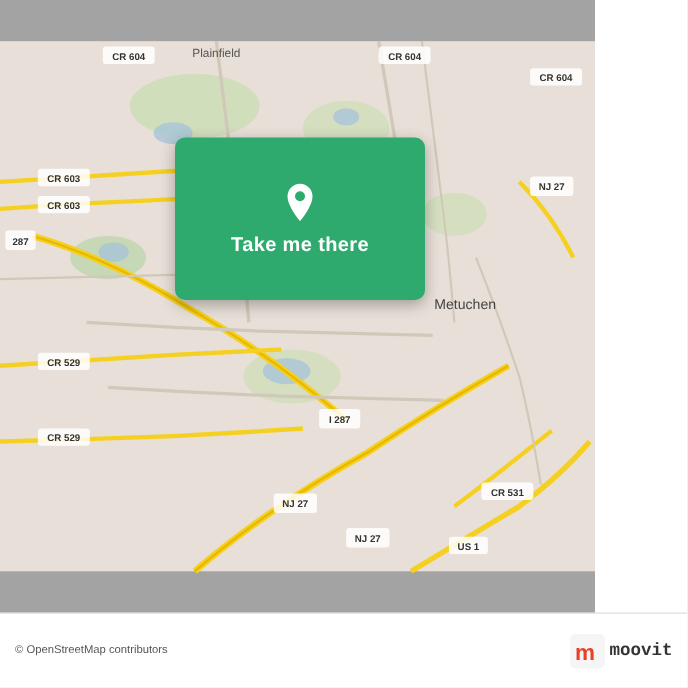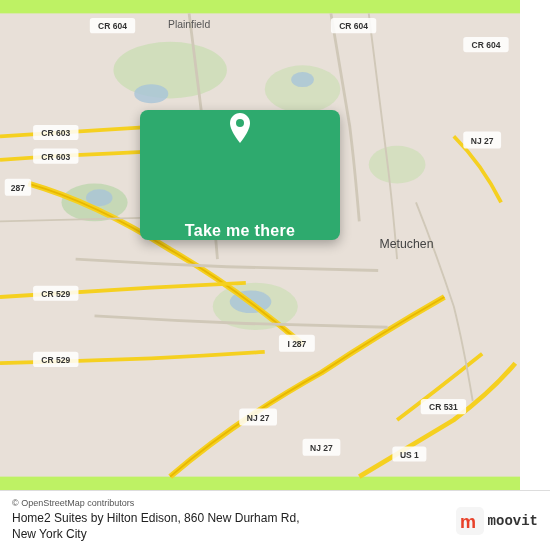--- a/index.html
+++ b/index.html
@@ -5,25 +5,25 @@
     * { margin: 0; padding: 0; box-sizing: border-box; }
     body {
       width: 550px;
       height: 550px;
       overflow: hidden;
       font-family: Arial, sans-serif;
       position: relative;
     }
 
     #map-container {
-      width: 520px;
+      width: 476px;
       height: 490px;
       position: relative;
       overflow: hidden;
-      background-color: #bef264;
+      background-color: #a3a3a3;
     }
 
     
     .map-svg {
       width: 100%;
       height: 100%;
       position: absolute;
       top: 0; left: 0;
     }
 
@@ -32,21 +32,21 @@
       position: absolute;
       top: 110px;
       left: 140px;
       width: 200px;
       height: 130px;
       background-color: #2eaa6e;
       border-radius: 8px;
       display: flex;
       flex-direction: column;
       align-items: center;
-      justify-content: space-between;
+      justify-content: center;
       cursor: pointer;
       box-shadow: 0 4px 12px rgba(0,0,0,0.3);
     }
 
     .location-pin {
       width: 36px;
       height: 36px;
       margin-bottom: 8px;
     }
 
@@ -206,25 +206,20 @@
       <path d="M18 3C12.48 3 8 7.48 8 13c0 8.25 10 20 10 20s10-11.75 10-20c0-5.52-4.48-10-10-10z" fill="white"></path>
       <circle cx="18" cy="13" r="4" fill="#2eaa6e"></circle>
     </svg>
     <span class="take-me-there-label">Take me there</span>
   </div>
 </div>
 
 <div id="bottom-bar">
   <div class="bottom-left">
     <span class="osm-attribution">© OpenStreetMap contributors</span>
-    <span class="hotel-name">
-      <span>Home2 Suites by Hilton Edison, 860 New Durham Rd,</span>
-      <br>
-      <span>New York City</span>
-    </span>
   </div>
 
   <div class="moovit-logo">
     <svg class="moovit-icon" viewBox="0 0 28 28" xmlns="http://www.w3.org/2000/svg">
 
       <rect width="28" height="28" rx="5" fill="#f5f5f5"></rect>
       <text x="4" y="21" font-size="18" font-weight="900" fill="#e8412a" font-family="Arial">m</text>
     </svg>
     <span class="moovit-text">moovit</span>
   </div>

